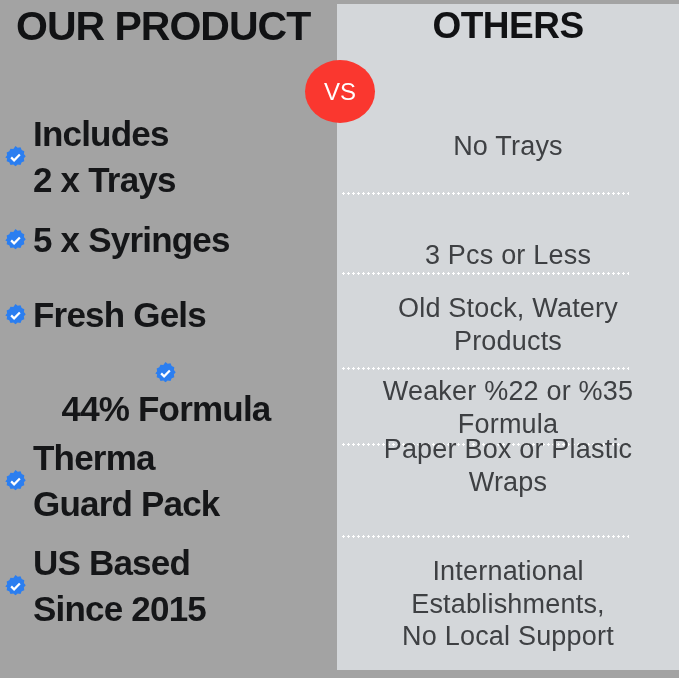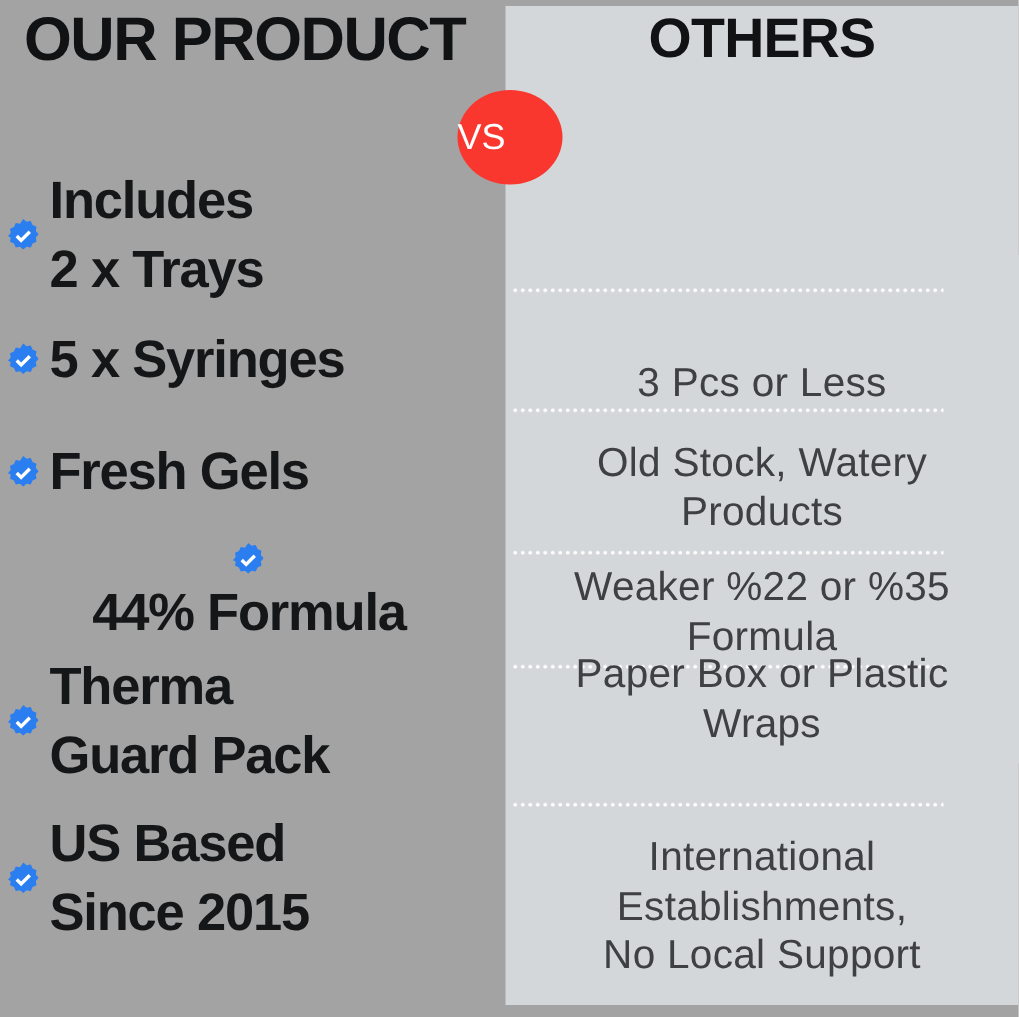--- a/index.html
+++ b/index.html
@@ -62,20 +62,21 @@
     position: absolute;
     left: 305px;
     top: 60px;
     width: 70px;
     height: 63px;
     border-radius: 50%;
     background: #fa372f;
     color: #ffffff;
     display: flex;
     align-items: center;
+    justify-content: center;
     font-size: 24px;
     font-weight: 400;
     letter-spacing: 0px;
     z-index: 6;
   }
 
   
   .pros-list {
     position: absolute;
     left: 0;
@@ -227,20 +228,23 @@
         </svg>
       </span>
       <span class="pro-label">US Based
 Since 2015</span>
     </div>
 
   </div>
 
   <div class="cons-list">
 
+    <div class="con-row" style="top:105px;height:75px;">
+      <span class="con-label">No Trays</span>
+    </div>
     <div class="con-sep" style="top:188px;"></div>
 
     <div class="con-row" style="top:217px;height:68px;">
       <span class="con-label">3 Pcs or Less</span>
     </div>
     <div class="con-sep" style="top:268px;"></div>
 
     <div class="con-row" style="top:278px;height:85px;">
       <span class="con-label">Old Stock, Watery
 Products</span>

